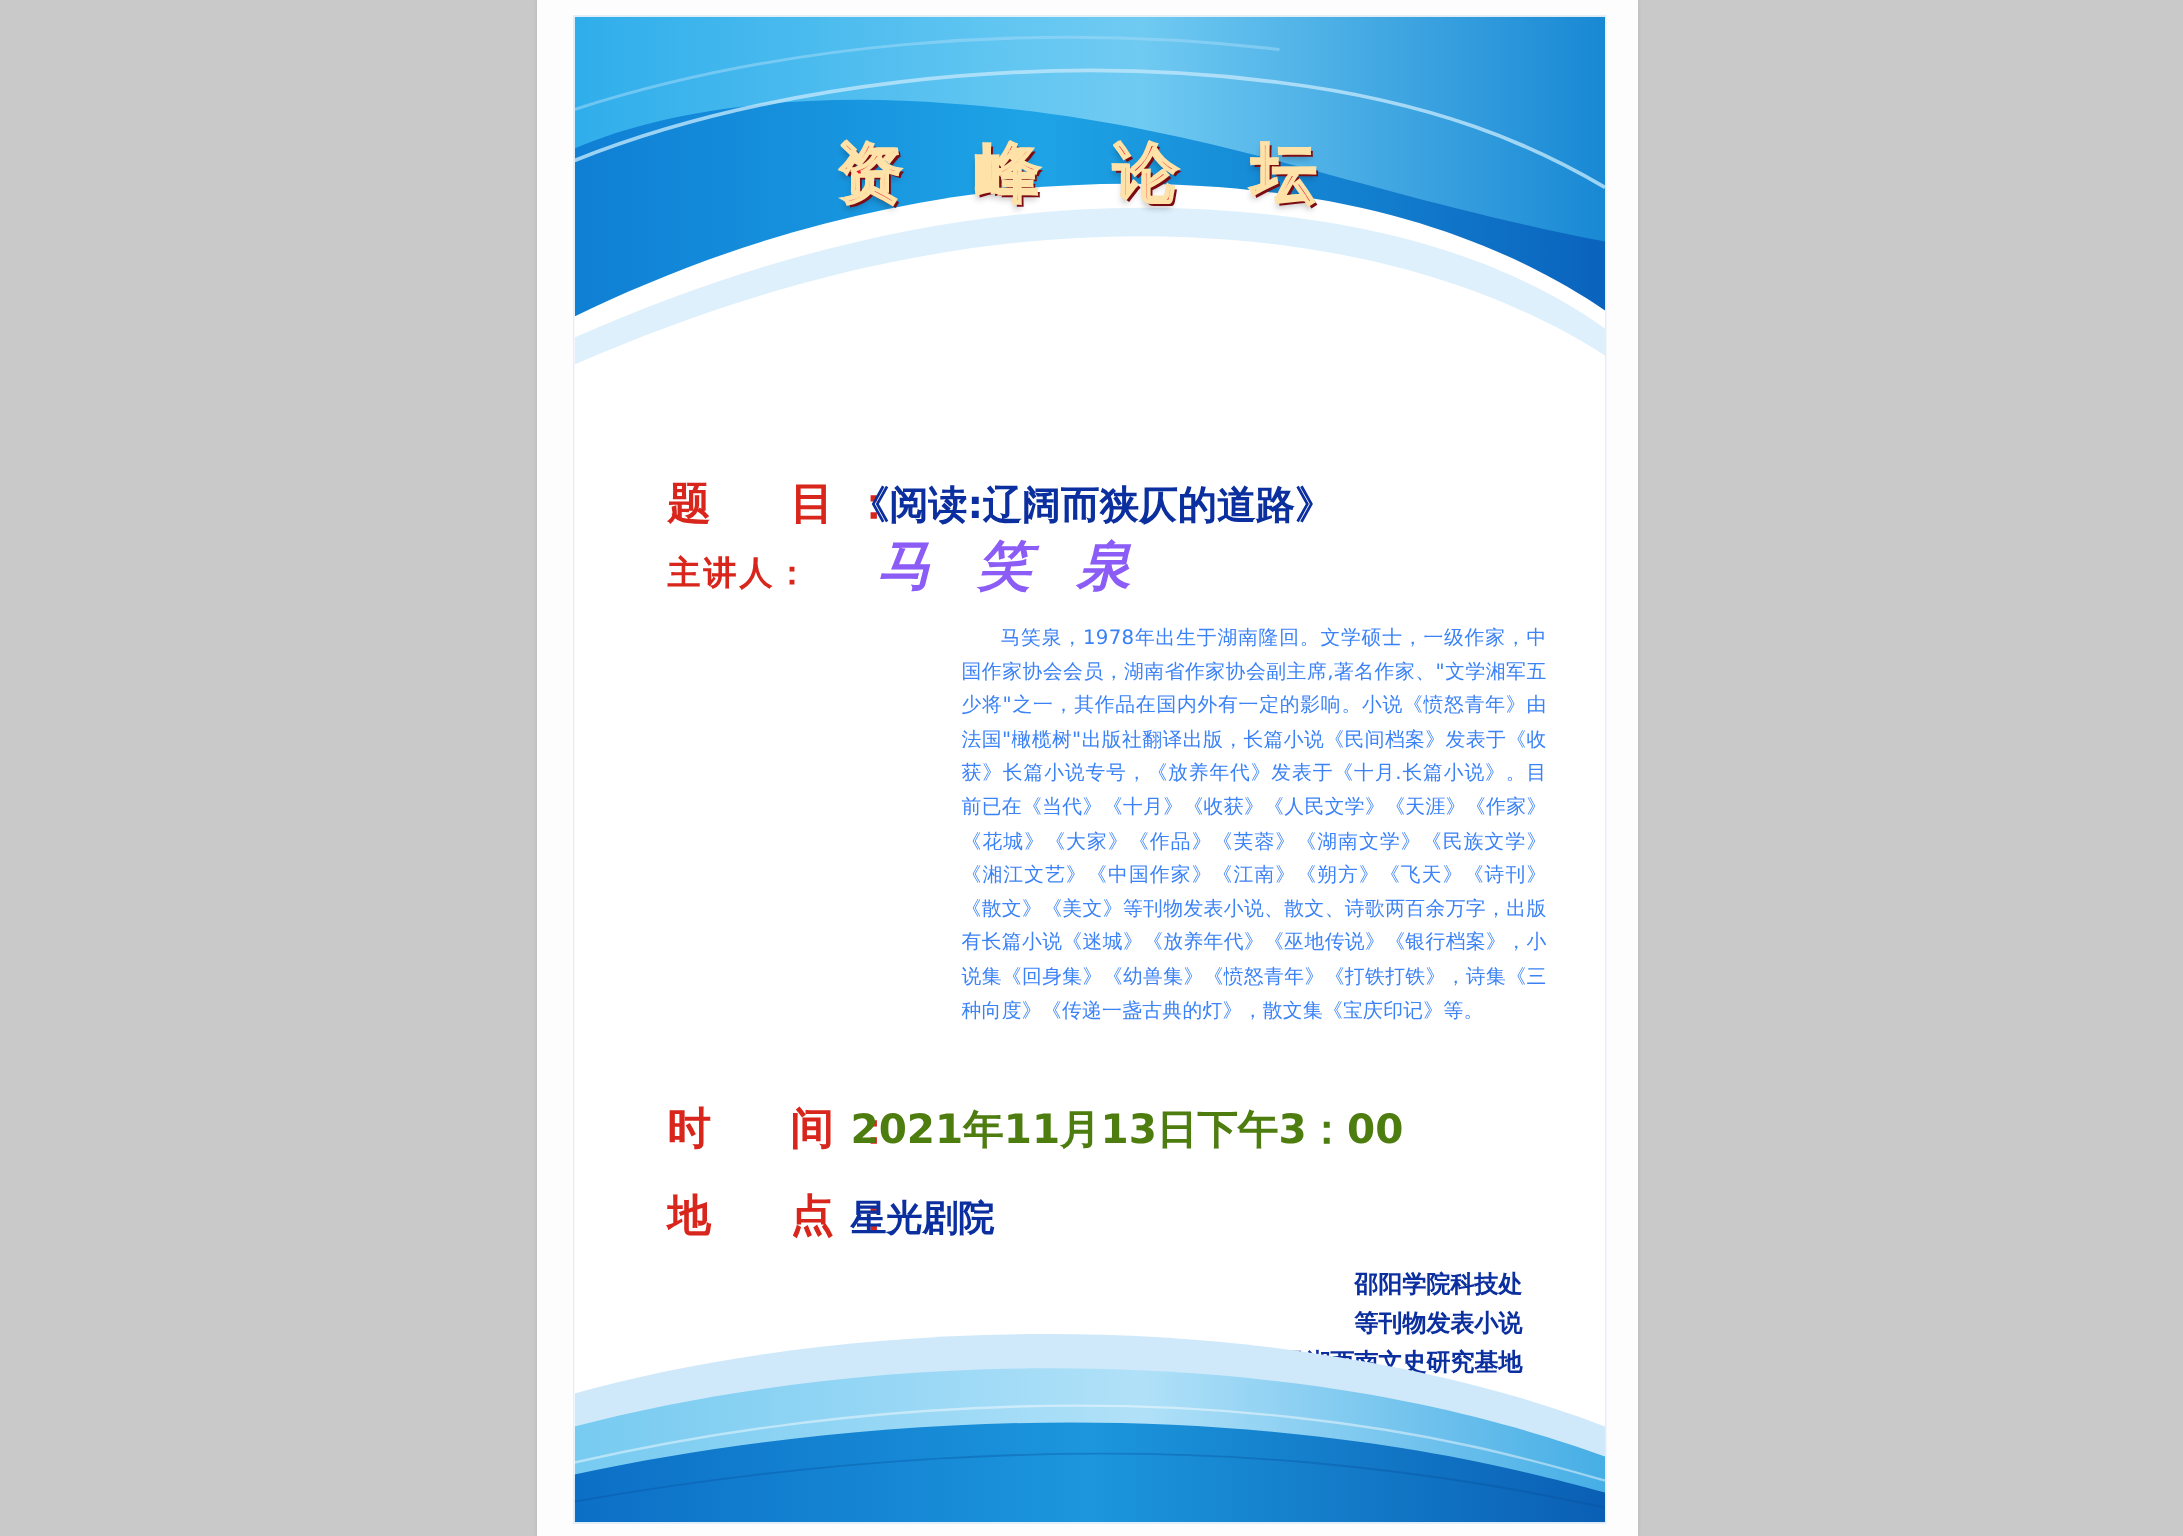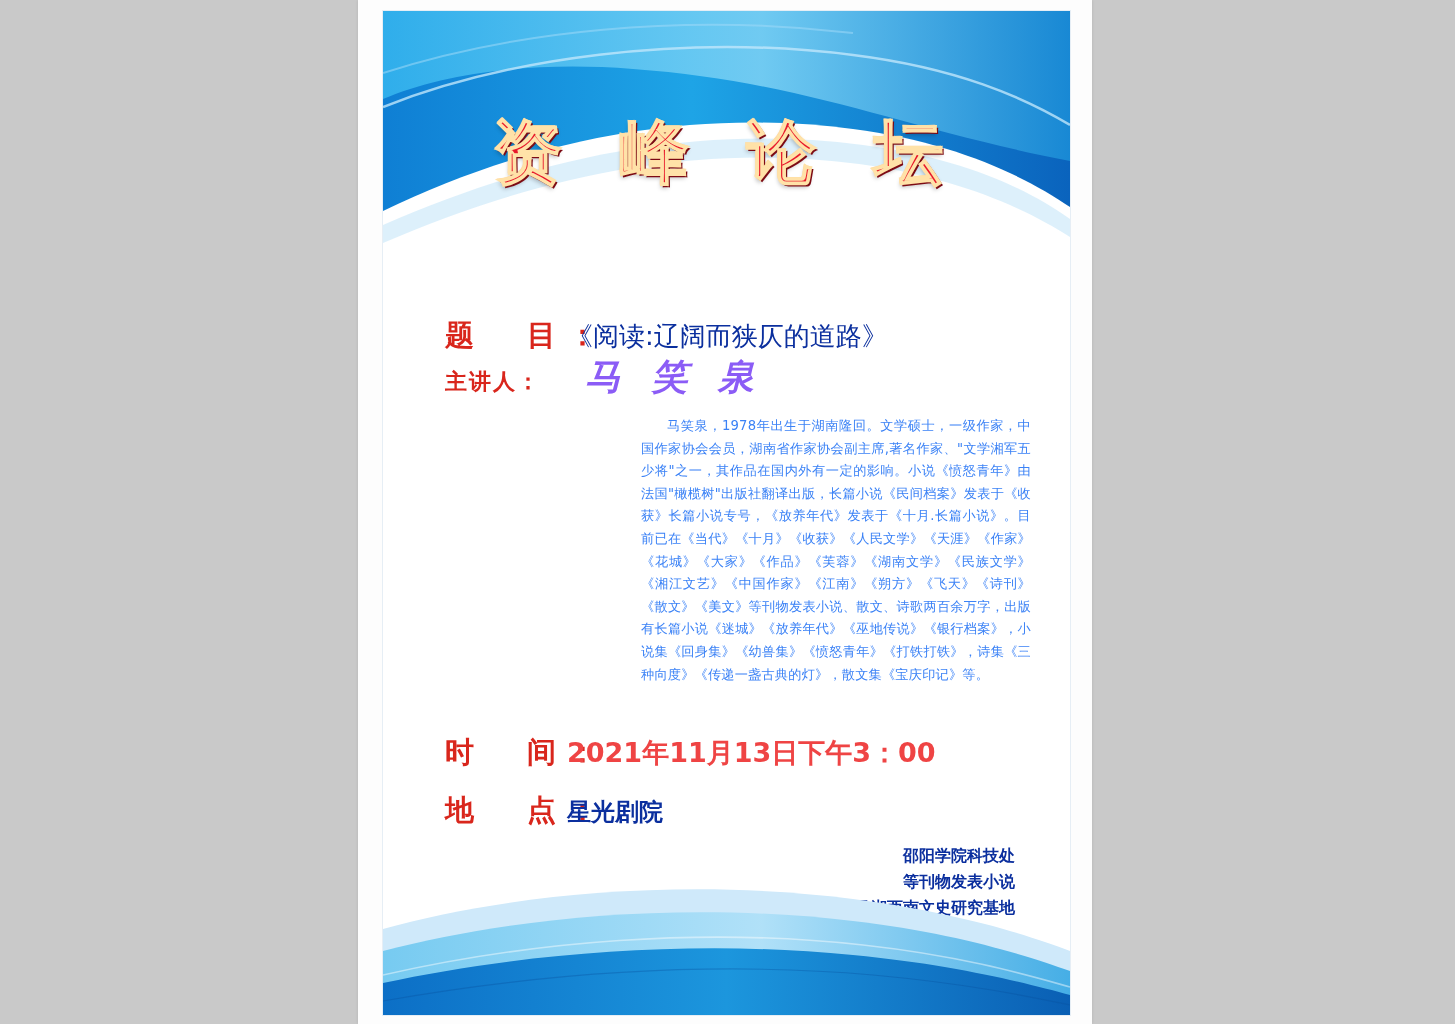--- a/index.html
+++ b/index.html
@@ -75,25 +75,25 @@
     width: 687px;
     height: 160px;
     overflow: hidden;
   }
   .ftr-svg { position: absolute; left: 0; bottom: 0; }
 
   
   .title-main {
     position: absolute;
     left: 0; right: 0;
-    top: 96px;
+    top: 76px;
     text-align: center;
     font-family: "DejaVu Serif", "Liberation Serif", serif;
     font-weight: 700;
-    font-size: 69px;
+    font-size: 43px;
     letter-spacing: 17px;
     color: #e8192c;
     text-shadow:
       2px 2px 0 #7d0b14,
       -1px -1px 0 #ffd9a0,
       0 3px 4px rgba(0,0,0,0.25);
     -webkit-text-stroke: 1.5px #ffe2a8;
     white-space: nowrap;
   }
 
@@ -123,21 +123,21 @@
   }
 
   .row-topic { left: 62px; top: 272px; }
   .row-topic .row-label {
     font-size: 29px;
     letter-spacing: 12px;
     width: 122px;
   }
   .row-topic .row-value {
     font-size: 26px;
-    font-weight: 400;
+    font-weight: 700;
     color: #0b2f9e;
     font-family: "DejaVu Sans", "Liberation Sans", sans-serif;
     white-space: nowrap;
     margin-top: 36px;
   }
 
   .row-speaker { left: 62px; top: 342px; }
   .row-speaker .row-label {
     font-size: 22px;
     letter-spacing: 2px;
@@ -171,21 +171,21 @@
   
   .row-time { left: 62px; top: 722px; }
   .row-time .row-label {
     font-size: 29px;
     letter-spacing: 12px;
     width: 122px;
   }
   .row-time .row-value {
     font-size: 27px;
     font-weight: 700;
-    color: #ef4444;
+    color: #4d7c0f;
     font-family: "DejaVu Sans", "Liberation Sans", sans-serif;
     white-space: nowrap;
   }
 
   .row-place { left: 62px; top: 780px; }
   .row-place .row-label {
     font-size: 29px;
     letter-spacing: 12px;
     width: 122px;
   }

